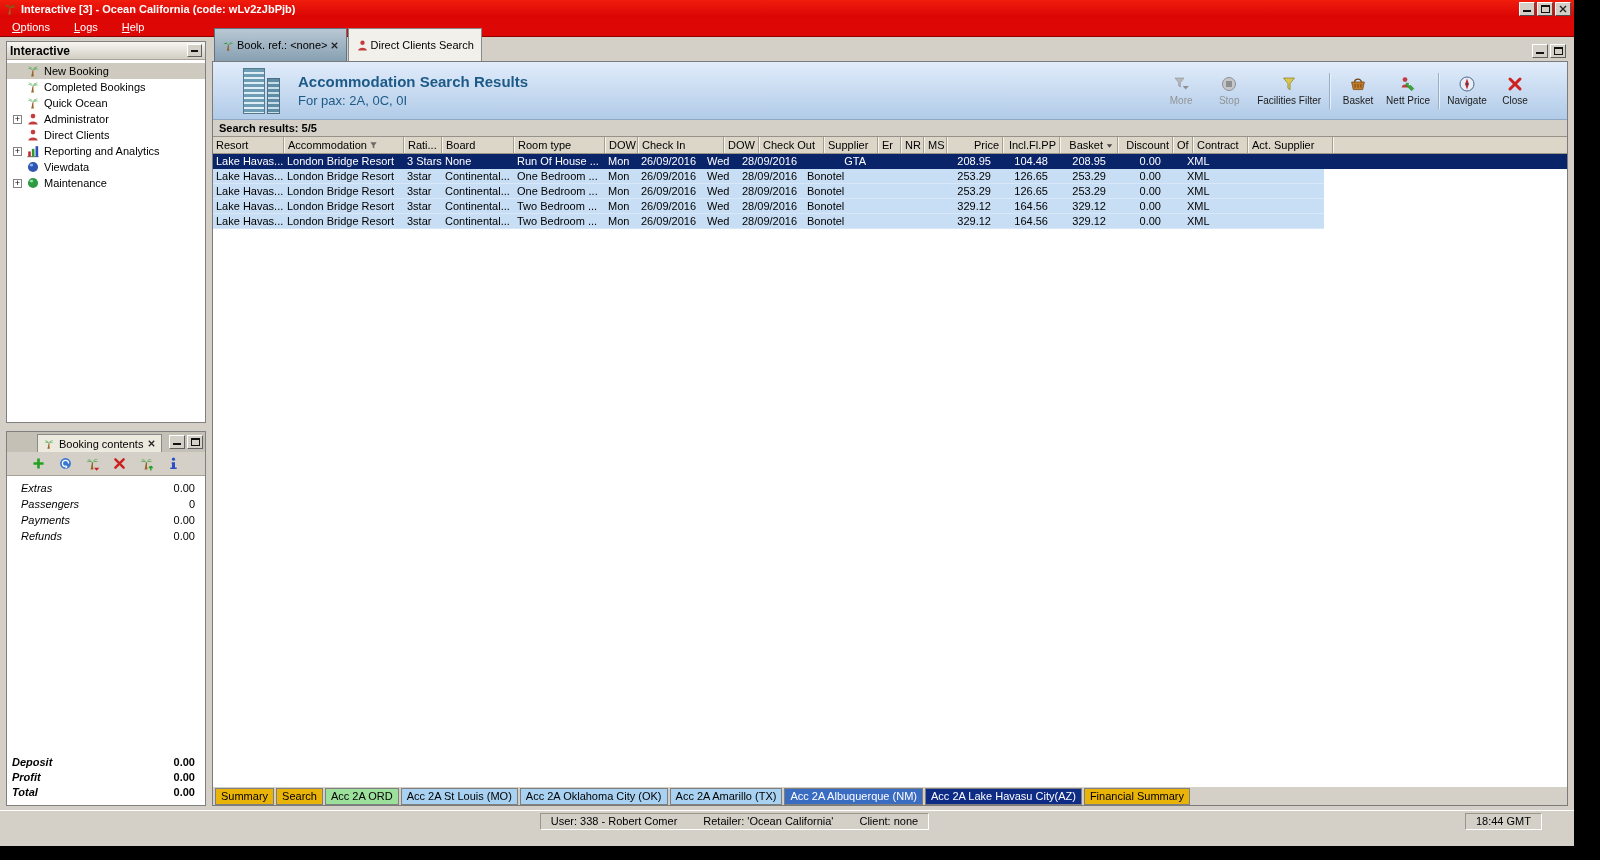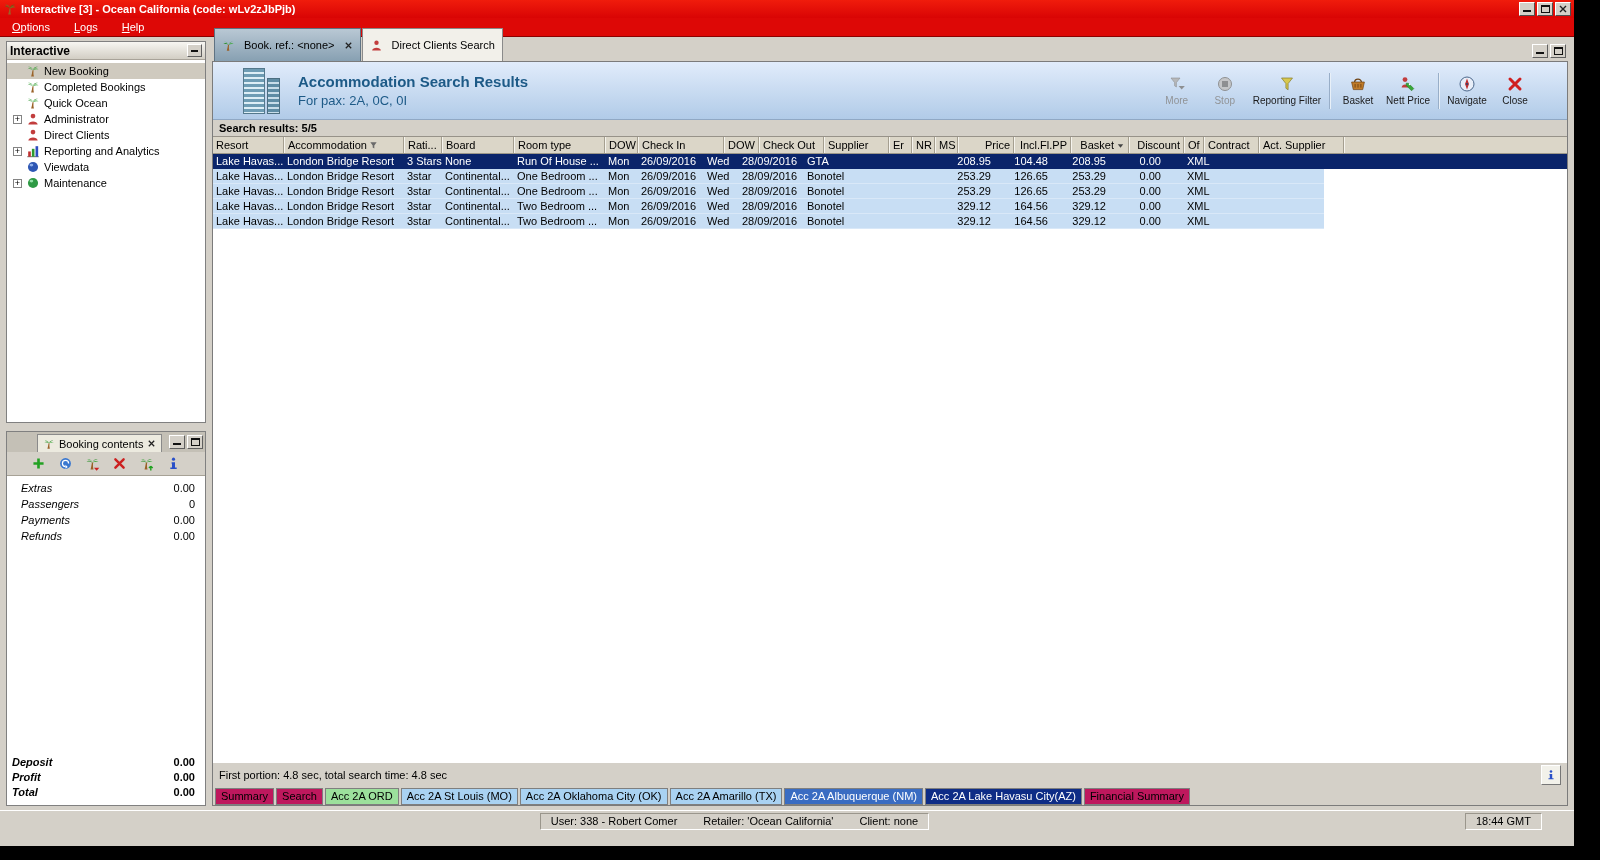--- a/index.html
+++ b/index.html
@@ -57,21 +57,21 @@
   .bc-list { flex:none; padding-top:4px; }
   .bc-row { height:16px; display:flex; align-items:center; padding:0 10px 0 14px; }
   .bc-label { flex:1;font-style:italic; }
   .bc-spacer { flex:1; }
   .bc-summary { flex:none; padding:0 10px 6px 5px; }
   .bc-sumrow { height:15px; display:flex; align-items:center; font-weight:bold; }
 
   
   .main-col { flex:1; display:flex; flex-direction:column; min-width:0; min-height:0; }
   .doc-tabstrip { height:20px; flex:none; display:flex; align-items:flex-end; gap:1px; padding-left:2px; }
-  .doc-tab { height:19px; display:flex; align-items:center; gap:9px; padding:16px 7px;
+  .doc-tab { height:19px; display:flex; align-items:center; gap:2px; padding:16px 7px;
              border:1px solid #8a8a8a; border-bottom:none; background:#f2f0ea; }
   .doc-tab.active { background:linear-gradient(#b9c8d4,#87a0b2); border-color:#5f7383; }
   .doc-ctrl { margin-left:auto; display:flex; gap:2px; padding-right:2px; margin-bottom:3px; }
   .doc-content { flex:1; border:1px solid #7b7b7b; background:#d4d0c8;
                  display:flex; flex-direction:column; min-height:0; }
 
   .results-header { height:58px; flex:none; background:linear-gradient(#e1ecfb,#b1cbe8);
                     border-bottom:1px solid #90a8c4; display:flex; align-items:center; padding:0 28px; }
   .building { width:41px; height:48px; position:relative; flex:none; }
   .b1 { position:absolute; left:2px; top:1px; width:22px; height:46px;
@@ -103,21 +103,21 @@
   .t-cell { flex:none; padding:0 3px; line-height:15px; white-space:nowrap; overflow:hidden; }
   .t-cell.right { text-align:right; }
 
   .footer-status { height:25px; flex:none; background:#d4d0c8; border-top:1px solid #fff;
                    display:flex; align-items:center; padding:0 6px; }
   .info-btn { margin-left:auto; width:20px; height:20px; background:#f2f1ea; border:1px solid;
               border-color:#fff #777 #777 #fff; display:flex; align-items:center; justify-content:center; }
 
   .bottom-tabstrip { height:18px; flex:none; display:flex; align-items:flex-start; gap:2px;
                      background:#d4d0c8; padding:1px 0 0 2px; }
-  .btab { border:1px solid #7f7f7f; padding:1px 5px 2px; background:#be185d; white-space:nowrap; }
+  .btab { border:1px solid #7f7f7f; padding:1px 5px 2px; background:#eab308; white-space:nowrap; }
   .btab.green { background:#9ce09c; }
   .btab.lightblue { background:#a9d2f2; }
   .btab.midblue { background:#3a6cc2; color:#fff; }
   .btab.navy { background:#0e2c86; color:#fff; }
 
   
   .statusbar { height:21px; flex:none; display:flex; align-items:center; border-top:1px solid #fff; padding:0 4px; }
   .sb-seg { border:1px solid; border-color:#9a968c #fff #fff #9a968c; height:17px;
             display:flex; align-items:center; padding:0 10px; }
   .sb-center { margin:0 auto; display:flex; gap:26px; }
@@ -462,21 +462,21 @@
                   </svg>
                 </span>
                 <div class="tbtn-label">Stop</div>
               </div>
               <div class="tbtn">
                 <span class="icn" style="height: 18px; width: 18px;">
                   <svg viewBox="0 0 18 18">
                     <path d="M3.5 3h11l-4.4 5.6v6.2l-2.2-1.6V8.6z" fill="#d8c84e" stroke="#847a28" stroke-width=".7"></path>
                   </svg>
                 </span>
-                <div class="tbtn-label">Reporting Filter</div>
+                <div class="tbtn-label">Facilities Filter</div>
               </div>
               <div class="tsep"></div>
               <div class="tbtn">
                 <span class="icn" style="height: 18px; width: 18px;">
                   <svg viewBox="0 0 18 18">
                     <path d="M5.6 7.4C5.6 3 12.4 3 12.4 7.4" fill="none" stroke="#6e4212" stroke-width="1.3"></path>
                     <path d="M2.6 7h12.8l-1.7 7.6H4.3z" fill="#c07b28" stroke="#6e4212" stroke-width=".7"></path>
                     <path d="M6.1 9v3.6M9 9v3.6M11.9 9v3.6" stroke="#6e4212" stroke-width=".9"></path>
                   </svg>
                 </span>
@@ -546,21 +546,21 @@
               </div>
               <div class="t-hcell" style="width: 86px;">
                 <span>Check In</span>
               </div>
               <div class="t-hcell" style="width: 35px;">
                 <span>DOW</span>
               </div>
               <div class="t-hcell" style="width: 65px;">
                 <span>Check Out</span>
               </div>
-              <div class="t-hcell" style="width: 65px;">
+              <div class="t-hcell" style="width: 54px;">
                 <span>Supplier</span>
               </div>
               <div class="t-hcell" style="width: 23px;">
                 <span>Er</span>
               </div>
               <div class="t-hcell" style="width: 23px;">
                 <span>NR</span>
               </div>
               <div class="t-hcell" style="width: 23px;">
                 <span>MS</span>
@@ -597,21 +597,21 @@
               <div class="trow sel">
                 <div class="t-cell" style="width: 71px;">Lake Havas...</div>
                 <div class="t-cell" style="width: 120px;">London Bridge Resort</div>
                 <div class="t-cell" style="width: 38px;">3 Stars</div>
                 <div class="t-cell" style="width: 72px;">None</div>
                 <div class="t-cell" style="width: 91px;">Run Of House ...</div>
                 <div class="t-cell" style="width: 33px;">Mon</div>
                 <div class="t-cell" style="width: 66px;">26/09/2016</div>
                 <div class="t-cell" style="width: 35px;">Wed</div>
                 <div class="t-cell" style="width: 65px;">28/09/2016</div>
-                <div class="t-cell" style="width: 65px;">GTA</div>
+                <div class="t-cell" style="width: 65px; text-align: right;">GTA</div>
                 <div class="t-cell" style="width: 23px;"></div>
                 <div class="t-cell" style="width: 23px;"></div>
                 <div class="t-cell" style="width: 23px;"></div>
                 <div class="t-cell right" style="width: 56px;">208.95</div>
                 <div class="t-cell right" style="width: 57px;">104.48</div>
                 <div class="t-cell right" style="width: 58px;">208.95</div>
                 <div class="t-cell right" style="width: 55px;">0.00</div>
                 <div class="t-cell" style="width: 20px;"></div>
                 <div class="t-cell" style="width: 55px;">XML</div>
                 <div class="t-cell" style="width: 85px;"></div>
@@ -700,31 +700,20 @@
                 <div class="t-cell right" style="width: 57px;">164.56</div>
                 <div class="t-cell right" style="width: 58px;">329.12</div>
                 <div class="t-cell right" style="width: 55px;">0.00</div>
                 <div class="t-cell" style="width: 20px;"></div>
                 <div class="t-cell" style="width: 55px;">XML</div>
                 <div class="t-cell" style="width: 85px;"></div>
               </div>
             </div>
         </div>
 
-        <div class="footer-status">
-          <span>First portion: 4.8 sec, total search time: 4.8 sec</span>
-          <div class="info-btn">
-            <span class="icn" style="width:12px;height:12px;" id="footer-info-slot">
-                <svg viewBox="0 0 16 16">
-                  <circle cx="8" cy="3.4" r="1.7" fill="#2a50c8"></circle>
-                  <path d="M6 6.6h3.6v5.6h1.8v1.6H4.6v-1.6h1.8V8.2H6z" fill="#2a50c8"></path>
-                </svg>
-              </span>
-          </div>
-        </div>
 
         <div class="bottom-tabstrip">
             <div class="btab plain">Summary</div>
             <div class="btab plain">Search</div>
             <div class="btab green">Acc 2A ORD</div>
             <div class="btab lightblue">Acc 2A St Louis (MO)</div>
             <div class="btab lightblue">Acc 2A Oklahoma City (OK)</div>
             <div class="btab lightblue">Acc 2A Amarillo (TX)</div>
             <div class="btab midblue">Acc 2A Albuquerque (NM)</div>
             <div class="btab navy active">Acc 2A Lake Havasu City(AZ)</div>

